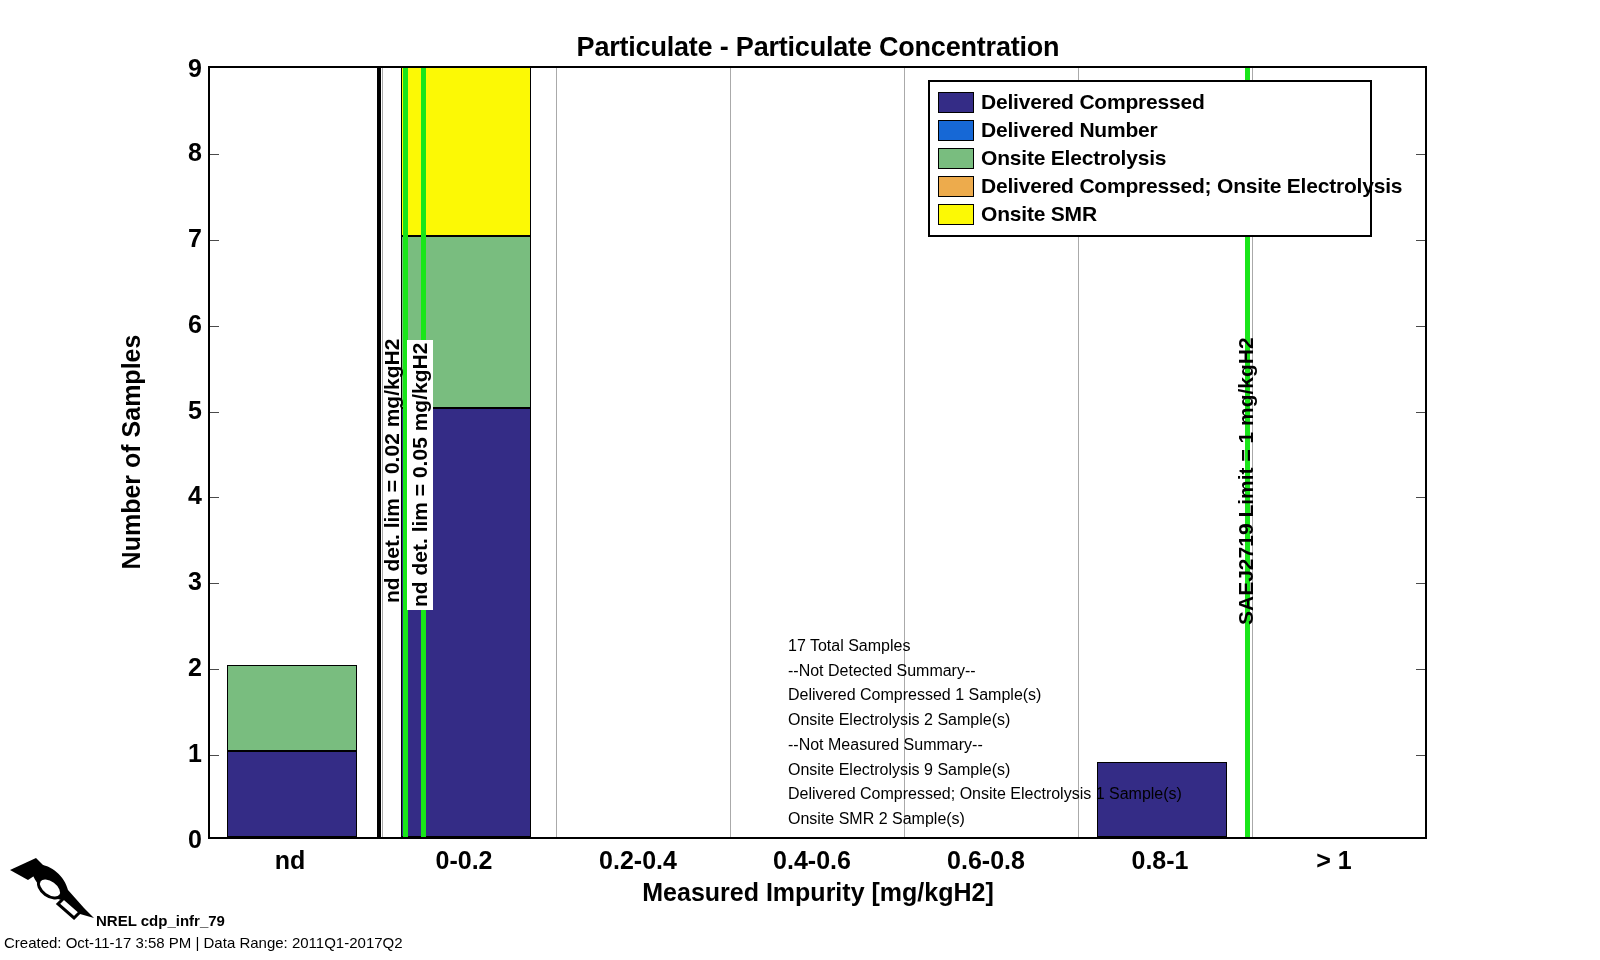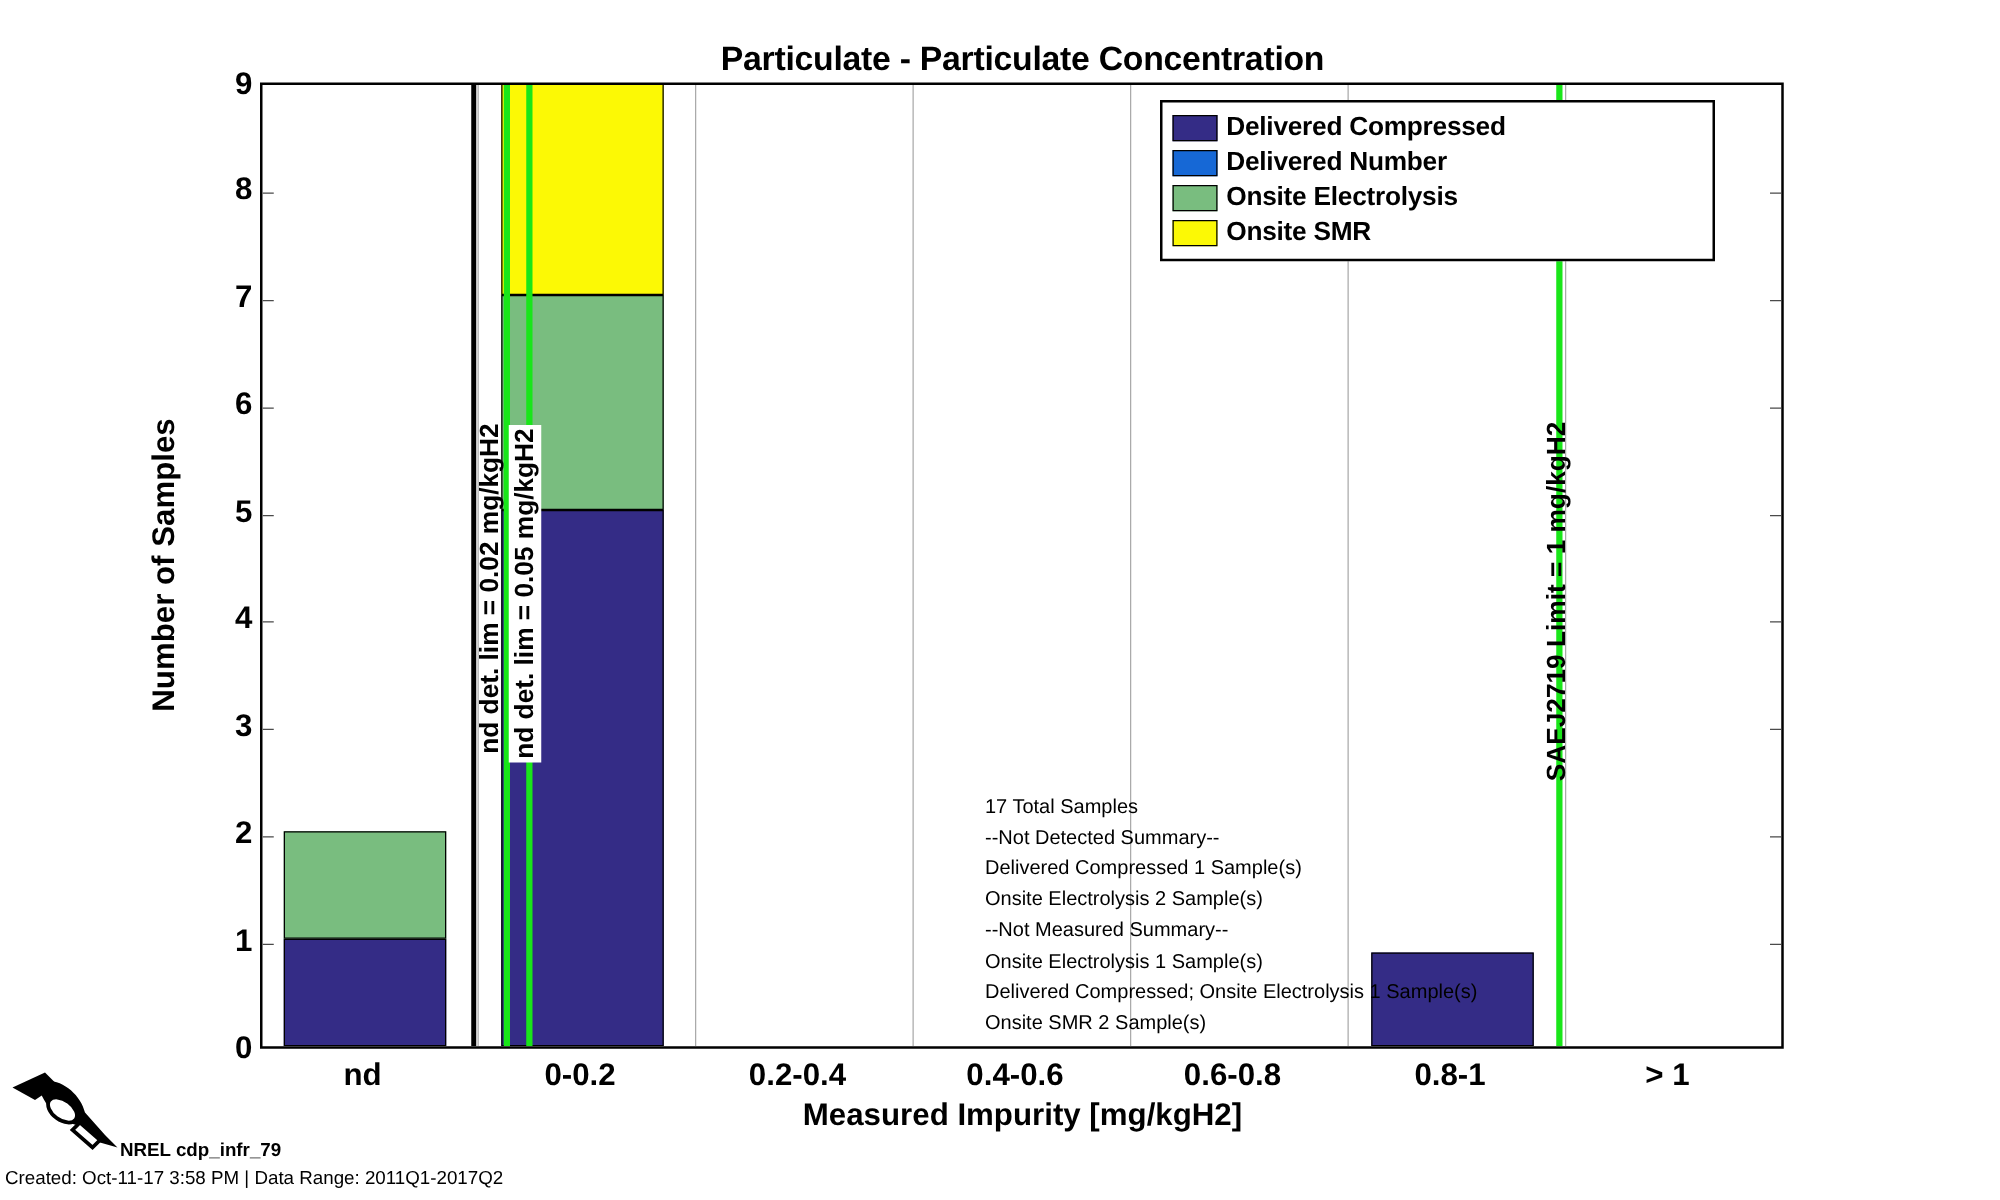--- a/index.html
+++ b/index.html
@@ -140,37 +140,41 @@
 <div class="vline-label nobg" style="left:379px;top:606px;">nd det. lim = 0.02 mg/kgH2</div>
 <div class="vline-label" style="left:407px;top:610px;">nd det. lim = 0.05 mg/kgH2</div>
 <div class="vline-label nobg" style="left:1233px;top:628px;">SAEJ2719 Limit = 1 mg/kgH2</div>
 
 <div id="summary">
   <div class="ind1">17 Total Samples</div>
   <div class="ind1">--Not Detected Summary--</div>
   <div class="ind2">Delivered Compressed 1 Sample(s)</div>
   <div class="ind2">Onsite Electrolysis 2 Sample(s)</div>
   <div class="ind1">--Not Measured Summary--</div>
-  <div class="ind2">Onsite Electrolysis 1 Sample(s)</div>
+  <div class="ind2">Onsite Electrolysis 9 Sample(s)</div>
   <div class="ind2">Delivered Compressed; Onsite Electrolysis 1 Sample(s)</div>
   <div class="ind2">Onsite SMR 2 Sample(s)</div>
 </div>
 
 <div id="legend">
   <div class="legend-row">
     <span class="legend-swatch" style="background:#342c86;"></span>
     <span class="legend-label">Delivered Compressed</span>
   </div>
   <div class="legend-row">
     <span class="legend-swatch" style="background:#1668d6;"></span>
     <span class="legend-label">Delivered Number</span>
   </div>
   <div class="legend-row">
     <span class="legend-swatch" style="background:#79bd7f;"></span>
     <span class="legend-label">Onsite Electrolysis</span>
+  </div>
+  <div class="legend-row">
+    <span class="legend-swatch" style="background:#edab4c;"></span>
+    <span class="legend-label">Delivered Compressed; Onsite Electrolysis</span>
   </div>
   <div class="legend-row">
     <span class="legend-swatch" style="background:#fcf905;"></span>
     <span class="legend-label">Onsite SMR</span>
   </div>
 </div>
 
 <div id="y-axis-label">Number of Samples</div>
 <div id="x-axis-label">Measured Impurity [mg/kgH2]</div>
 

